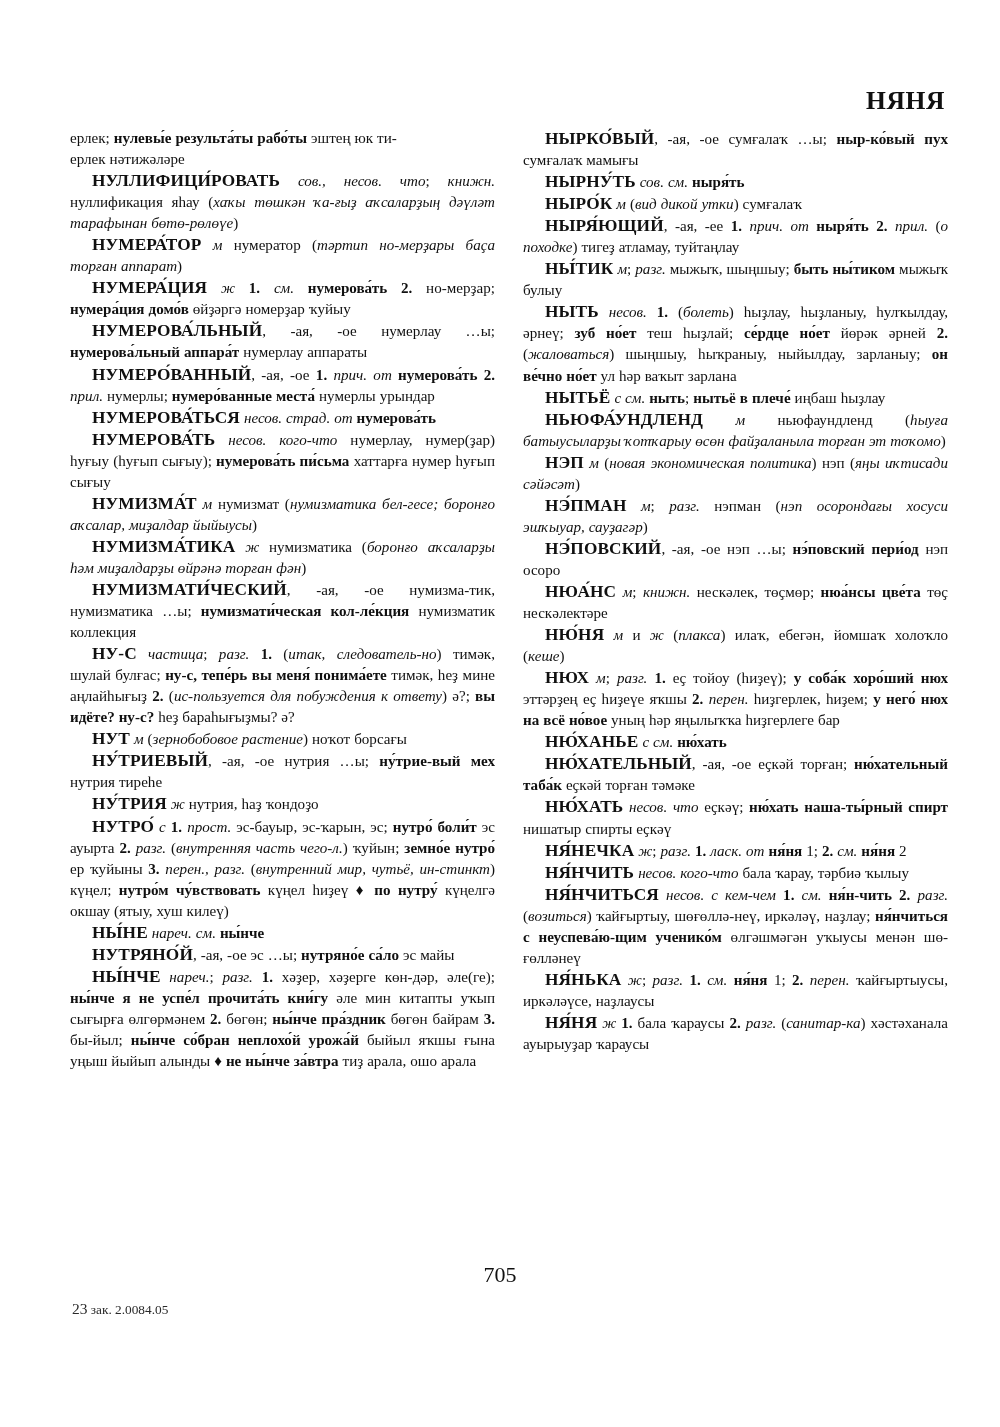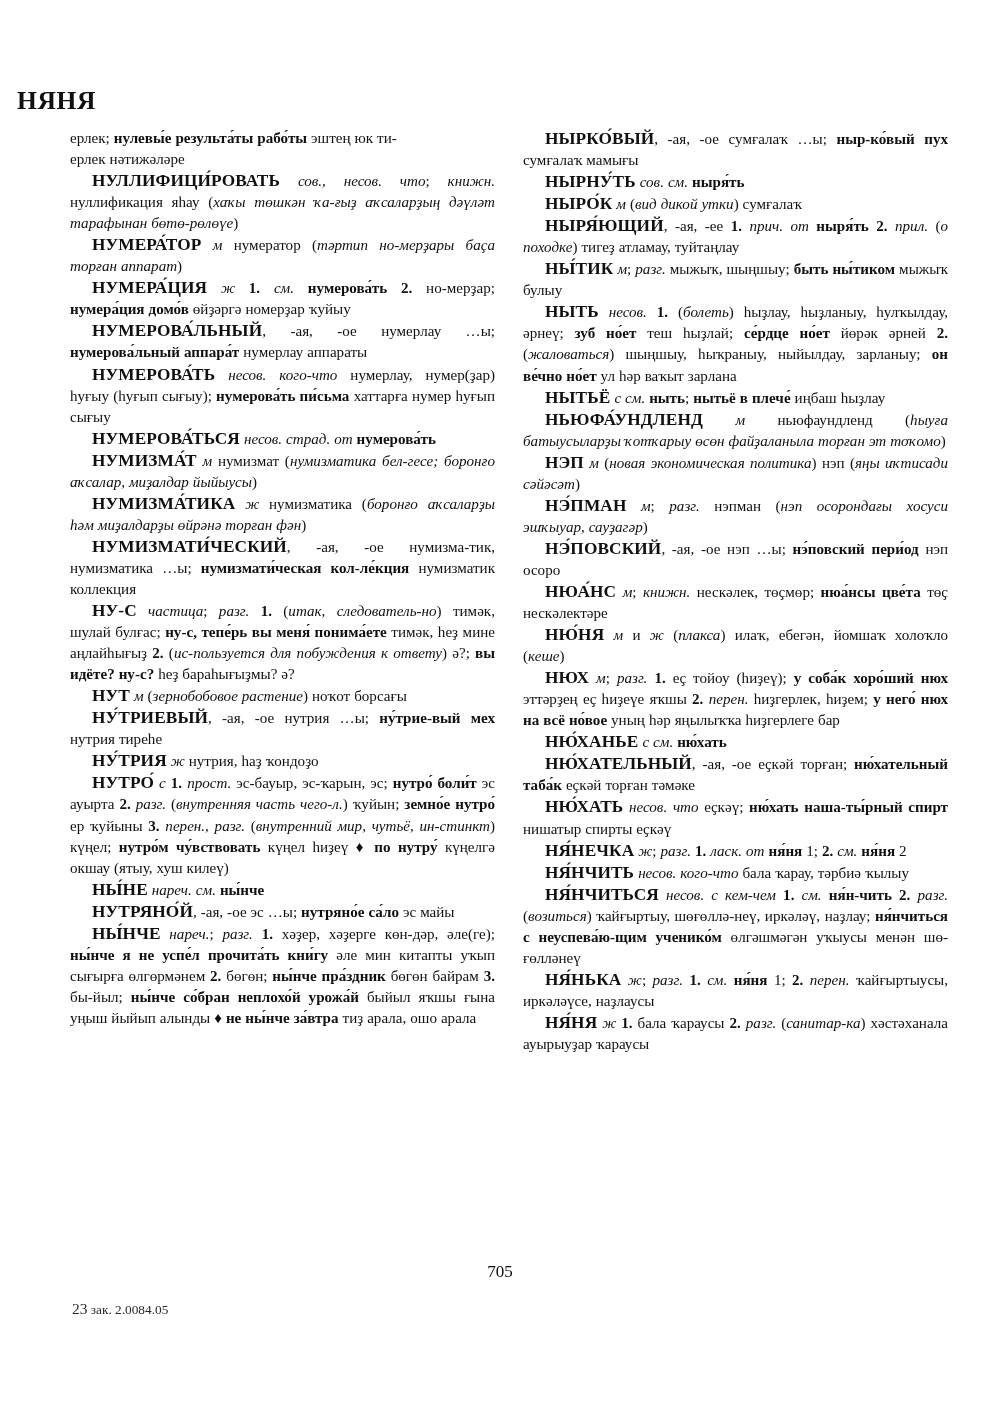--- a/index.html
+++ b/index.html
@@ -19,21 +19,21 @@
     position: absolute;
     inset: 0;
     padding: 0;
   }
   
   .running-head {
     position: absolute;
     top: 86px;
     left: 0;
     right: 55px;
-    text-align: left;
+    text-align: right;
     font-weight: bold;
     font-size: 25.5px;
     letter-spacing: 0.6px;
     font-family: "Liberation Serif", "DejaVu Serif", serif;
     margin-left: 17px;
   }
   
   .columns {
     position: absolute;
     top: 128px;
@@ -73,21 +73,21 @@
   .dia {
     font-size: 15.1px;
   }
   
   .folio {
     position: absolute;
     top: 1262px;
     left: 0;
     width: 1000px;
     text-align: center;
-    font-size: 17px;
+    font-size: 22px;
   }
   .imprint {
     position: absolute;
     top: 1300px;
     left: 72px;
     font-size: 13.3px;
     color: #2a2a2a;
   }
   .imprint .big {
     font-size: 15.5px;
@@ -100,22 +100,23 @@
 
   <div class="running-head">НЯНЯ</div>
 
   <div class="columns">
     <div class="col" id="col-left">
         <p class="entry cont">ерлек; <b>нулевы́е результа́ты рабо́ты</b> эштең юк ти-<br>ерлек нәтижәләре</p>
         <p class="entry"><span class="hw">НУЛЛИФИЦИ́РОВАТЬ</span> <i>сов., несов. что</i>; <i>книжн.</i> нуллификация яһау (<i>хаҡы төшкән ҡа-ғыҙ аҡсаларҙың дәүләт тарафынан бөтө-рөлөүе</i>)</p>
         <p class="entry"><span class="hw">НУМЕРА́ТОР</span> <i>м</i> нумератор (<i>тәртип но-мерҙары баҫа торған аппарат</i>)</p>
         <p class="entry"><span class="hw">НУМЕРА́ЦИЯ</span> <i>ж</i> <b>1.</b> <i>см.</i> <b>нумерова́ть 2.</b> но-мерҙар; <b>нумера́ция домо́в</b> өйҙәргә номерҙар ҡуйыу</p>
         <p class="entry"><span class="hw">НУМЕРОВА́ЛЬНЫЙ</span>, <span class="dia">-ая, -ое</span> нумерлау …ы; <b>нумерова́льный аппара́т</b> нумерлау аппараты</p>
+        <p class="entry"><span class="hw">НУМЕРО́ВАННЫЙ</span>, <span class="dia">-ая, -ое</span> <b>1.</b> <i>прич. от</i> <b>нумерова́ть 2.</b> <i>прил.</i> нумерлы; <b>нумеро́ванные места́</b> нумерлы урындар</p>
+        <p class="entry"><span class="hw">НУМЕРОВА́ТЬСЯ</span> <i>несов. страд. от</i> <b>нумерова́ть</b></p>
         <p class="entry"><span class="hw">НУМЕРОВА́ТЬ</span> <i>несов. кого-что</i> нумерлау, нумер(ҙар) һуғыу (һуғып сығыу); <b>нумерова́ть пи́сьма</b> хаттарға нумер һуғып сығыу</p>
-        <p class="entry"><span class="hw">НУМЕРОВА́ТЬСЯ</span> <i>несов. страд. от</i> <b>нумерова́ть</b></p>
         <p class="entry"><span class="hw">НУМИЗМА́Т</span> <i>м</i> нумизмат (<i>нумизматика бел-гесе; боронғо аҡсалар, миҙалдар йыйыусы</i>)</p>
         <p class="entry"><span class="hw">НУМИЗМА́ТИКА</span> <i>ж</i> нумизматика (<i>боронғо аҡсаларҙы һәм миҙалдарҙы өйрәнә торған фән</i>)</p>
         <p class="entry"><span class="hw">НУМИЗМАТИ́ЧЕСКИЙ</span>, <span class="dia">-ая, -ое</span> нумизма-тик, нумизматика …ы; <b>нумизмати́ческая кол-ле́кция</b> нумизматик коллекция</p>
         <p class="entry"><span class="hw">НУ-С</span> <i>частица</i>; <i>разг.</i> <b>1.</b> (<i>итак, следователь-но</i>) тимәк, шулай булғас; <b>ну-с, тепе́рь вы меня́ понима́ете</b> тимәк, һеҙ мине аңлайһығыҙ <b>2.</b> (<i>ис-пользуется для побуждения к ответу</i>) ә?; <b>вы идёте? ну-с?</b> һеҙ бараһығыҙмы? ә?</p>
         <p class="entry"><span class="hw">НУТ</span> <i>м</i> (<i>зернобобовое растение</i>) ноҡот борсағы</p>
         <p class="entry"><span class="hw">НУ́ТРИЕВЫЙ</span>, <span class="dia">-ая, -ое</span> нутрия …ы; <b>ну́трие-вый мех</b> нутрия тиреһе</p>
         <p class="entry"><span class="hw">НУ́ТРИЯ</span> <i>ж</i> нутрия, һаҙ ҡондоҙо</p>
         <p class="entry"><span class="hw">НУТРО́</span> <i>с</i> <b>1.</b> <i>прост.</i> эс-бауыр, эс-ҡарын, эс; <b>нутро́ боли́т</b> эс ауырта <b>2.</b> <i>разг.</i> (<i>внутренняя часть чего-л.</i>) ҡуйын; <b>земно́е нутро́</b> ер ҡуйыны <b>3.</b> <i>перен., разг.</i> (<i>внутренний мир, чутьё, ин-стинкт</i>) күңел; <b>нутро́м чу́вствовать</b> күңел һиҙеү ♦ <b>по нутру́</b> күңелгә окшау (ятыу, хуш килеү)</p>
         <p class="entry"><span class="hw">НЫ́НЕ</span> <i>нареч. см.</i> <b>ны́нче</b></p>
         <p class="entry"><span class="hw">НУТРЯНО́Й</span>, <span class="dia">-ая, -ое</span> эс …ы; <b>нутряно́е са́ло</b> эс майы</p>

